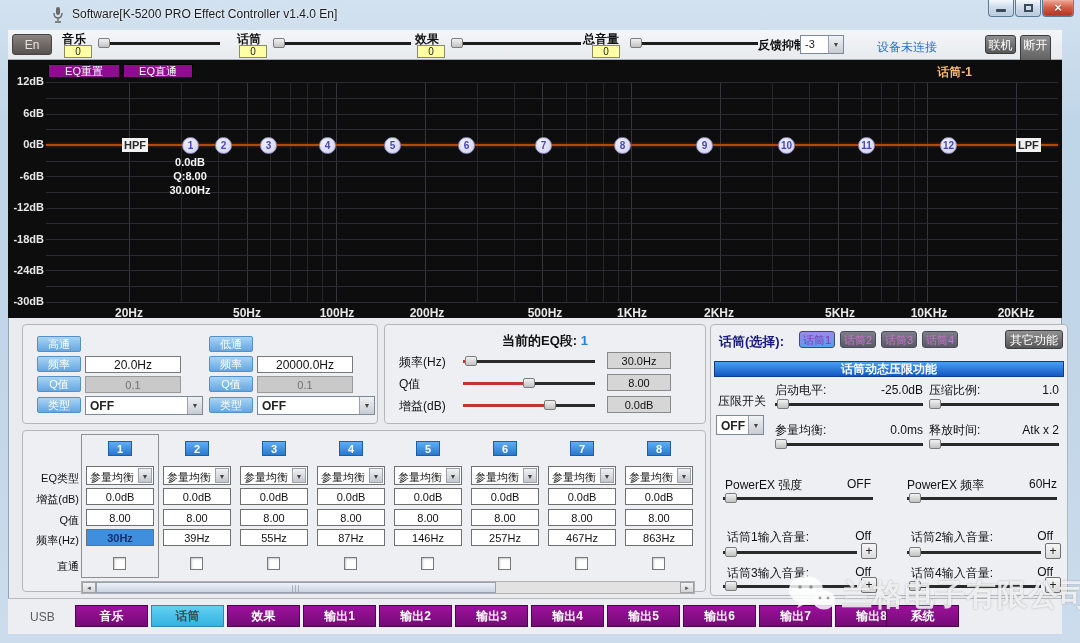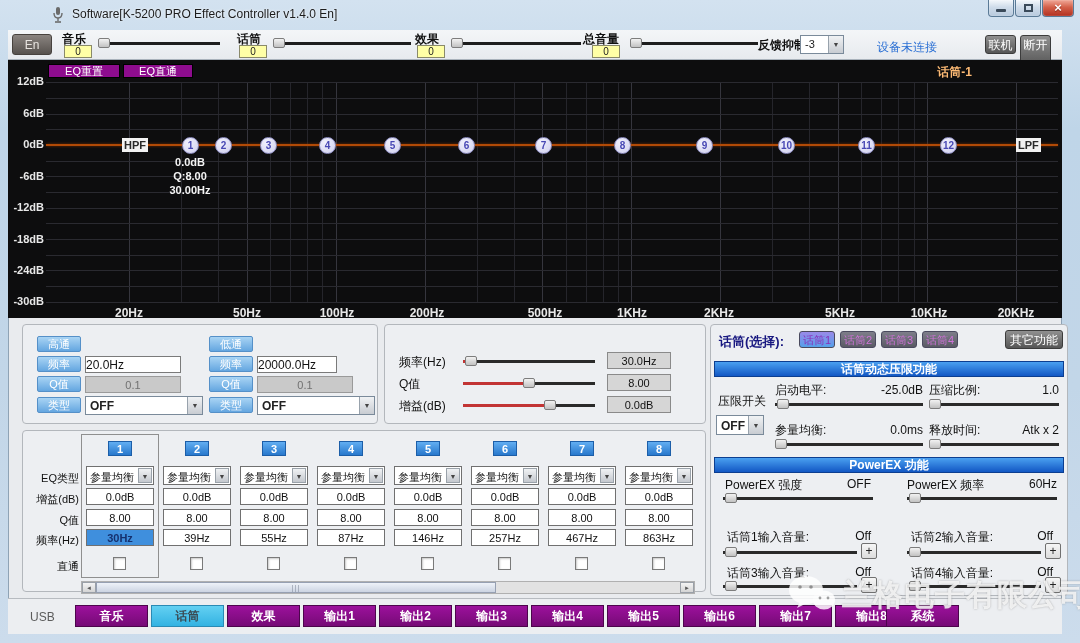--- a/index.html
+++ b/index.html
@@ -40,21 +40,21 @@
   .ytick{position:absolute;width:36px;text-align:right;font-size:11px;font-weight:bold;color:#e8e8e8}
   .xtick{position:absolute;width:60px;text-align:center;font-size:12px;font-weight:bold;color:#e8e8e8;top:246px}
   .eq-point{position:absolute;width:17px;height:17px;top:77px;border-radius:50%;background:radial-gradient(circle at 35% 30%,#f0f0fc,#cfcfee);border:1px solid #8f8fc4;color:#4747b4;font-size:10px;font-weight:bold;text-align:center;line-height:15px;z-index:3}
   .filt-tag{position:absolute;top:78px;background:#f2f2f2;color:#2a2a2a;font-size:11px;font-weight:bold;padding:0 2px;line-height:14px;z-index:3}
   .pt-info{position:absolute;left:142px;top:95px;width:80px;text-align:center;color:#f4f4f4;font-size:11px;font-weight:bold;line-height:14px;z-index:4}
   .chan-label{position:absolute;right:90px;top:4px;color:#fdba74;font-size:12px;font-weight:bold}
   
   .panel{position:absolute;background:#edeff2;border:1px solid #b3b7bc;border-radius:4px}
   .chip{position:absolute;width:44px;height:16px;border-radius:2px;border:1px solid #5590c8;
     background:linear-gradient(180deg,#a9d4f4,#64a6e0);color:#fff;font-size:11px;text-align:center;line-height:15px}
-  .wbox{position:absolute;height:17px;background:#fff;border:1px solid #7a7a7a;font-size:12px;color:#111;text-align:left;line-height:16px}
+  .wbox{position:absolute;height:17px;background:#fff;border:1px solid #7a7a7a;font-size:12px;color:#111;text-align:center;line-height:16px}
   .gbox{position:absolute;height:17px;background:#c9c9c9;border:1px solid #9a9a9a;font-size:11px;color:#707070;text-align:center;line-height:16px}
   .plabel{position:absolute;font-size:12px;color:#111;white-space:nowrap}
   .pvalue{position:absolute;font-size:12px;color:#111;text-align:right;white-space:nowrap}
   .vbox{position:absolute;width:64px;height:17px;background:#d6d6d6;border:1px solid #8a8a8a;font-size:11px;color:#111;text-align:center;line-height:16px}
   .strack{position:absolute;height:3px;background:#2a2a2a}
   .sred{position:absolute;left:0;top:0;height:3px;background:#c23434}
   .bluebar{position:absolute;height:16px;background:linear-gradient(180deg,#4aa0f0,#1257c4);border:1px solid #0c3e90;color:#fff;font-size:12px;font-weight:bold;text-align:center;line-height:15px}
   .mic-btn{position:absolute;width:36px;height:17px;border-radius:3px;border:1px solid #4a4a5e;
     background:linear-gradient(180deg,#7e7e8a,#5a5a64);color:#cf72d8;font-size:11px;text-align:center;line-height:16px}
   .mic-btn.sel{background:linear-gradient(180deg,#9a8ae8,#55a0ea);color:#8a2fb8}
@@ -251,31 +251,35 @@
     <div class="chip" style="left:14px;top:51px">Q值</div>
     <div class="gbox" style="left:62px;top:51px;width:96px">0.1</div>
     <div class="chip" style="left:14px;top:72px">类型</div>
     <div class="combo" style="left:62px;top:71px;width:118px;height:19px">
       <span class="val" style="font-size:12px;font-weight:bold">OFF</span>
       <span class="arrow" style="line-height:18px">▼</span>
     </div>
 
     <div class="chip" style="left:186px;top:11px">低通</div>
     <div class="chip" style="left:186px;top:31px">频率</div>
-    <div class="wbox" style="left:234px;top:31px;width:80px">20000.0Hz</div>
+    <div class="wbox" style="left:234px;top:31px;width:96px">20000.0Hz</div>
     <div class="chip" style="left:186px;top:51px">Q值</div>
     <div class="gbox" style="left:234px;top:51px;width:96px">0.1</div>
     <div class="chip" style="left:186px;top:72px">类型</div>
     <div class="combo" style="left:234px;top:71px;width:118px;height:19px">
       <span class="val" style="font-size:12px;font-weight:bold">OFF</span>
       <span class="arrow" style="line-height:18px">▼</span>
     </div>
   </div>
 
   <div class="panel" style="left:384px;top:324px;width:322px;height:100px">
+    <div class="abs" style="left:0;top:7px;width:100%;text-align:center;font-size:13px;font-weight:bold;color:#111">
+      <span>当前的EQ段:</span>
+      <span style="color:#2a7fd4">1</span>
+    </div>
     <div class="plabel" style="left:14px;top:29px">频率(Hz)</div>
     <div class="strack" style="left:78px;top:35px;width:132px">
         <div class="sred" style="width:5%"></div>
         <div class="hthumb" style="left:2px"></div>
       </div>
     <div class="vbox" style="left:222px;top:27px">30.0Hz</div>
 
     <div class="plabel" style="left:14px;top:51px">Q值</div>
     <div class="strack" style="left:78px;top:57px;width:132px">
         <div class="sred" style="width:50%"></div>
@@ -324,21 +328,20 @@
     <div class="strack" style="left:64px;top:118px;width:148px">
         <div class="hthumb" style="left:0"></div>
       </div>
 
     <div class="plabel" style="left:218px;top:97px">释放时间:</div>
     <div class="pvalue" style="left:286px;top:98px;width:62px">Atk x 2</div>
     <div class="strack" style="left:218px;top:118px;width:130px">
         <div class="hthumb" style="left:0"></div>
       </div>
 
-    <div class="bluebar" style="left:3px;top:132px;width:350px">PowerEX 功能</div>
 
     <div class="plabel" style="left:14px;top:152px">PowerEX 强度</div>
     <div class="pvalue" style="left:110px;top:152px;width:50px">OFF</div>
     <div class="strack" style="left:12px;top:172px;width:150px">
         <div class="hthumb" style="left:2px"></div>
       </div>
 
     <div class="plabel" style="left:196px;top:152px">PowerEX 频率</div>
     <div class="pvalue" style="left:290px;top:152px;width:56px">60Hz</div>
     <div class="strack" style="left:196px;top:172px;width:150px">

